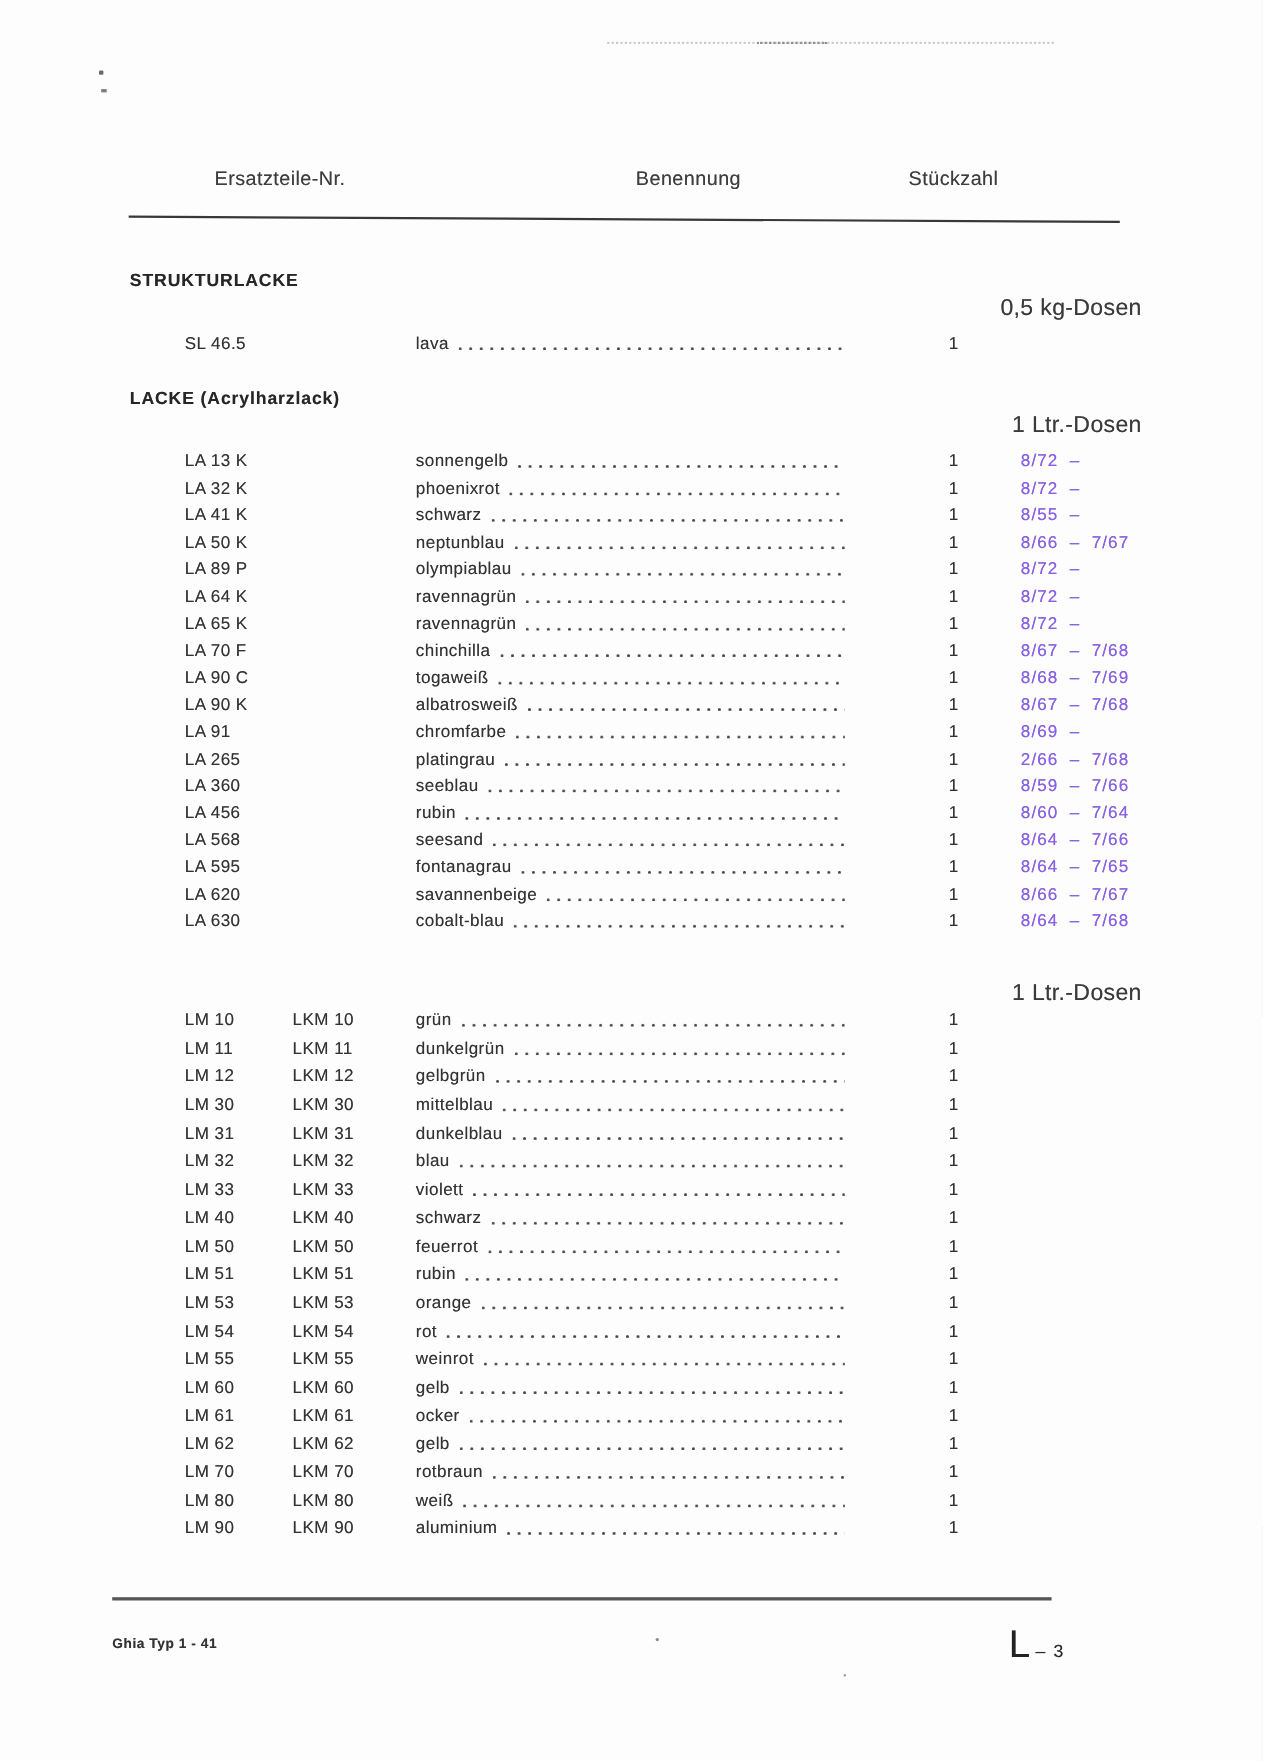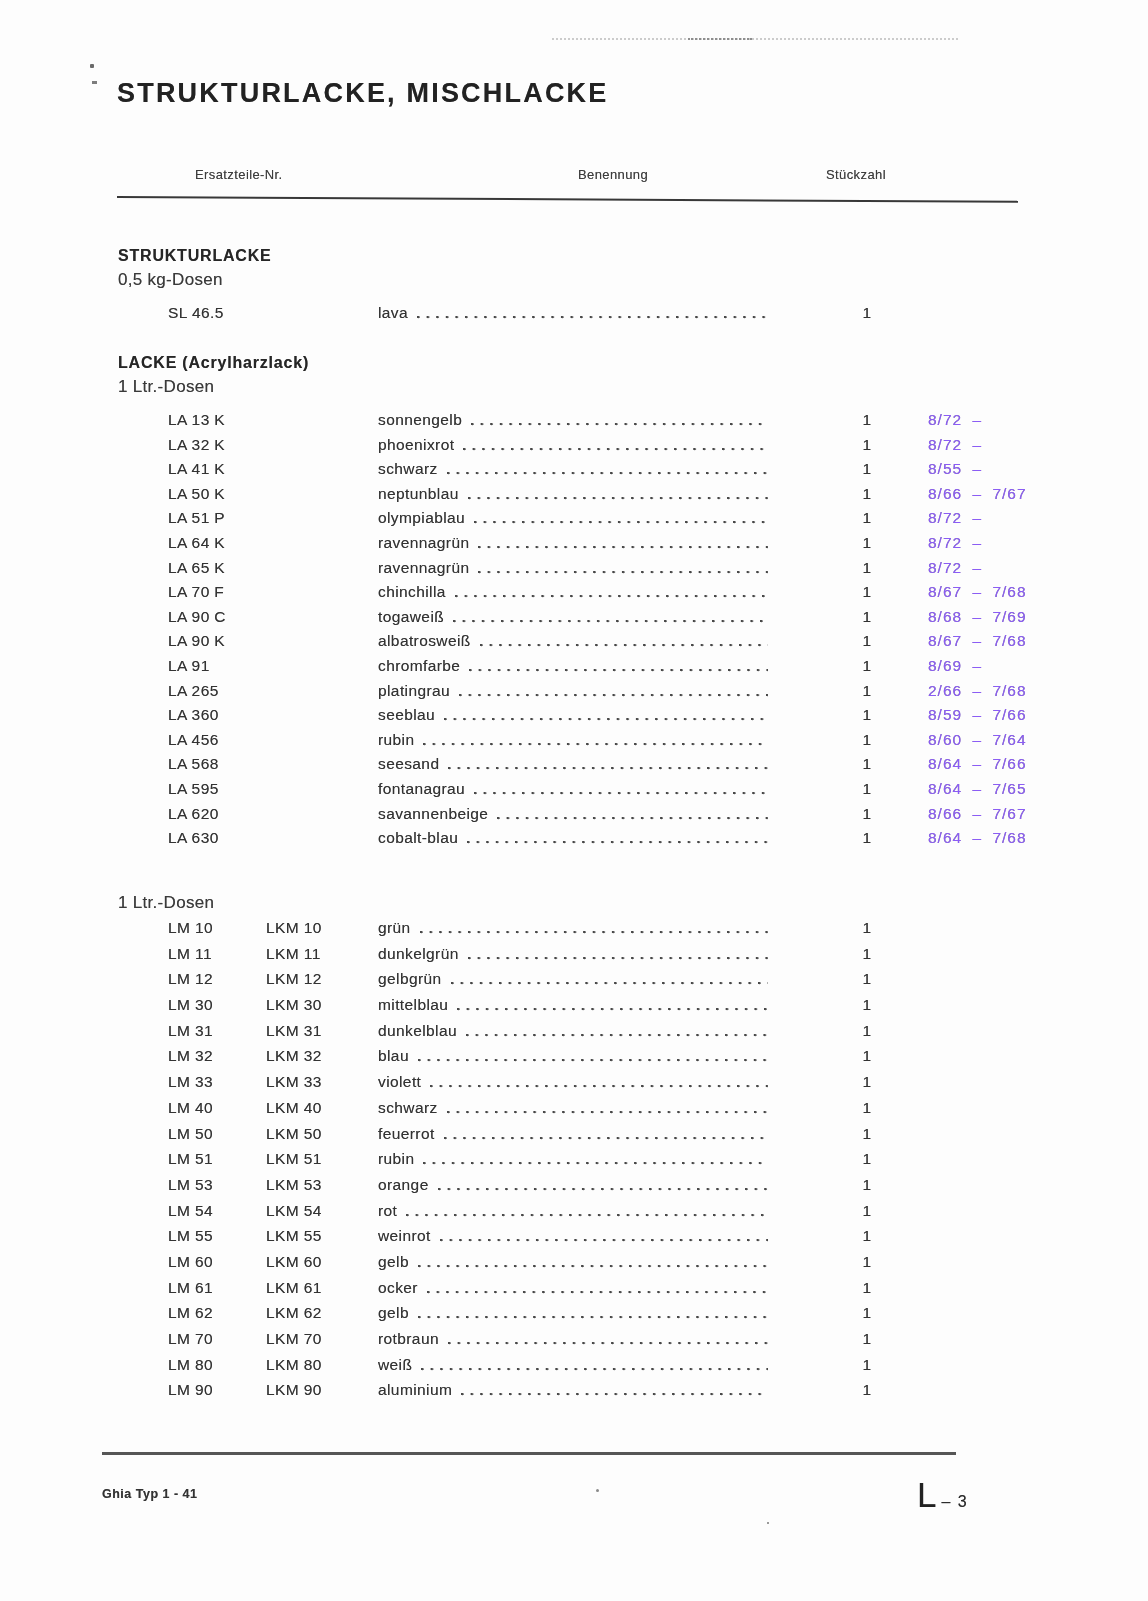--- a/index.html
+++ b/index.html
@@ -11,21 +11,21 @@
     color:#2e2e2e;
     overflow:hidden;
     text-shadow:0 0 .5px rgba(45,45,45,.55);
   }
   
   .title{
     position:absolute;left:117px;top:78px;
     font-size:27px;font-weight:bold;letter-spacing:2.2px;color:#222;
     white-space:nowrap;
   }
-  .ch{position:absolute;top:167px;font-size:13px;color:#3d3d3d;letter-spacing:.4px;}
+  .ch{position:absolute;top:152px;font-size:18px;color:#3d3d3d;letter-spacing:.4px;}
   .ch-part{left:195px;}
   .ch-name{left:578px;}
   .ch-qty{left:826px;}
   .rule{position:absolute;background:#3f3f3f;}
   .head-rule{left:117px;top:196px;width:901px;height:2px;transform:rotate(.3deg);transform-origin:left center;background:#383838;}
   .bottom-rule{left:102px;top:1452px;width:854px;height:2.5px;background:#565656;}
   
   .artifact{position:absolute;}
   .top-dots{left:552px;top:38px;width:406px;height:0;border-top:2px dotted #c4c4c4;opacity:.85;}
   .top-dots-dark{left:688px;top:38px;width:64px;height:0;border-top:2px dotted #8e8e8e;}
@@ -36,21 +36,21 @@
   
   .section{position:absolute;left:118px;width:920px;}
   .s0{top:246px;}
   .s1{top:353px;}
   .s2{top:889px;}
   .sec-heading{
     font-weight:bold;font-size:16px;
     letter-spacing:.8px;height:20px;line-height:20px;color:#262626;
   }
   .sec-sub{
-    font-size:17px;text-align:left;margin-top:4px;
+    font-size:21px;text-align:right;margin-top:4px;
     height:20px;line-height:20px;color:#3a3a3a;letter-spacing:.3px;
   }
   .rows{margin-top:14px;position:relative;}
   .s2 .rows{margin-top:6px;}
   .row{position:relative;font-size:15.5px;letter-spacing:.4px;color:#333;}
   .s0 .row{height:25px;}
   .s1 .row{height:24.6px;}
   .s2 .row{height:25.7px;}
   .cell{position:absolute;top:0;white-space:nowrap;}
   .c1{left:50px;width:96px;}
@@ -82,21 +82,20 @@
 
 <div class="page">
 
   <div class="artifact top-dots"></div>
   <div class="artifact top-dots-dark"></div>
   <div class="artifact speck-a"></div>
   <div class="artifact speck-b"></div>
   <div class="artifact speck-c"></div>
   <div class="artifact speck-d"></div>
 
-  <div class="title">STRUKTURLACKE, MISCHLACKE</div>
 
   <div class="ch ch-part">Ersatzteile-Nr.</div>
   <div class="ch ch-name">Benennung</div>
   <div class="ch ch-qty">Stückzahl</div>
   <div class="rule head-rule"></div>
 
   <div class="section s0">
     <div class="sec-heading">STRUKTURLACKE</div>
     <div class="sec-sub">0,5 kg-Dosen</div>
     <div class="rows">
@@ -150,21 +149,21 @@
           <span class="cell c1">LA 50 K</span>
           <span class="cell c2"></span>
           <span class="cell c3">
             <span class="nm">neptunblau</span>
             <span class="leader"></span>
           </span>
           <span class="cell c4">1</span>
           <span class="cell c5">8/66 – 7/67</span>
         </div>
         <div class="row">
-          <span class="cell c1">LA 51 P</span>
+          <span class="cell c1">LA 89 P</span>
           <span class="cell c2"></span>
           <span class="cell c3">
             <span class="nm">olympiablau</span>
             <span class="leader"></span>
           </span>
           <span class="cell c4">1</span>
           <span class="cell c5">8/72 –</span>
         </div>
         <div class="row">
           <span class="cell c1">LA 64 K</span>

